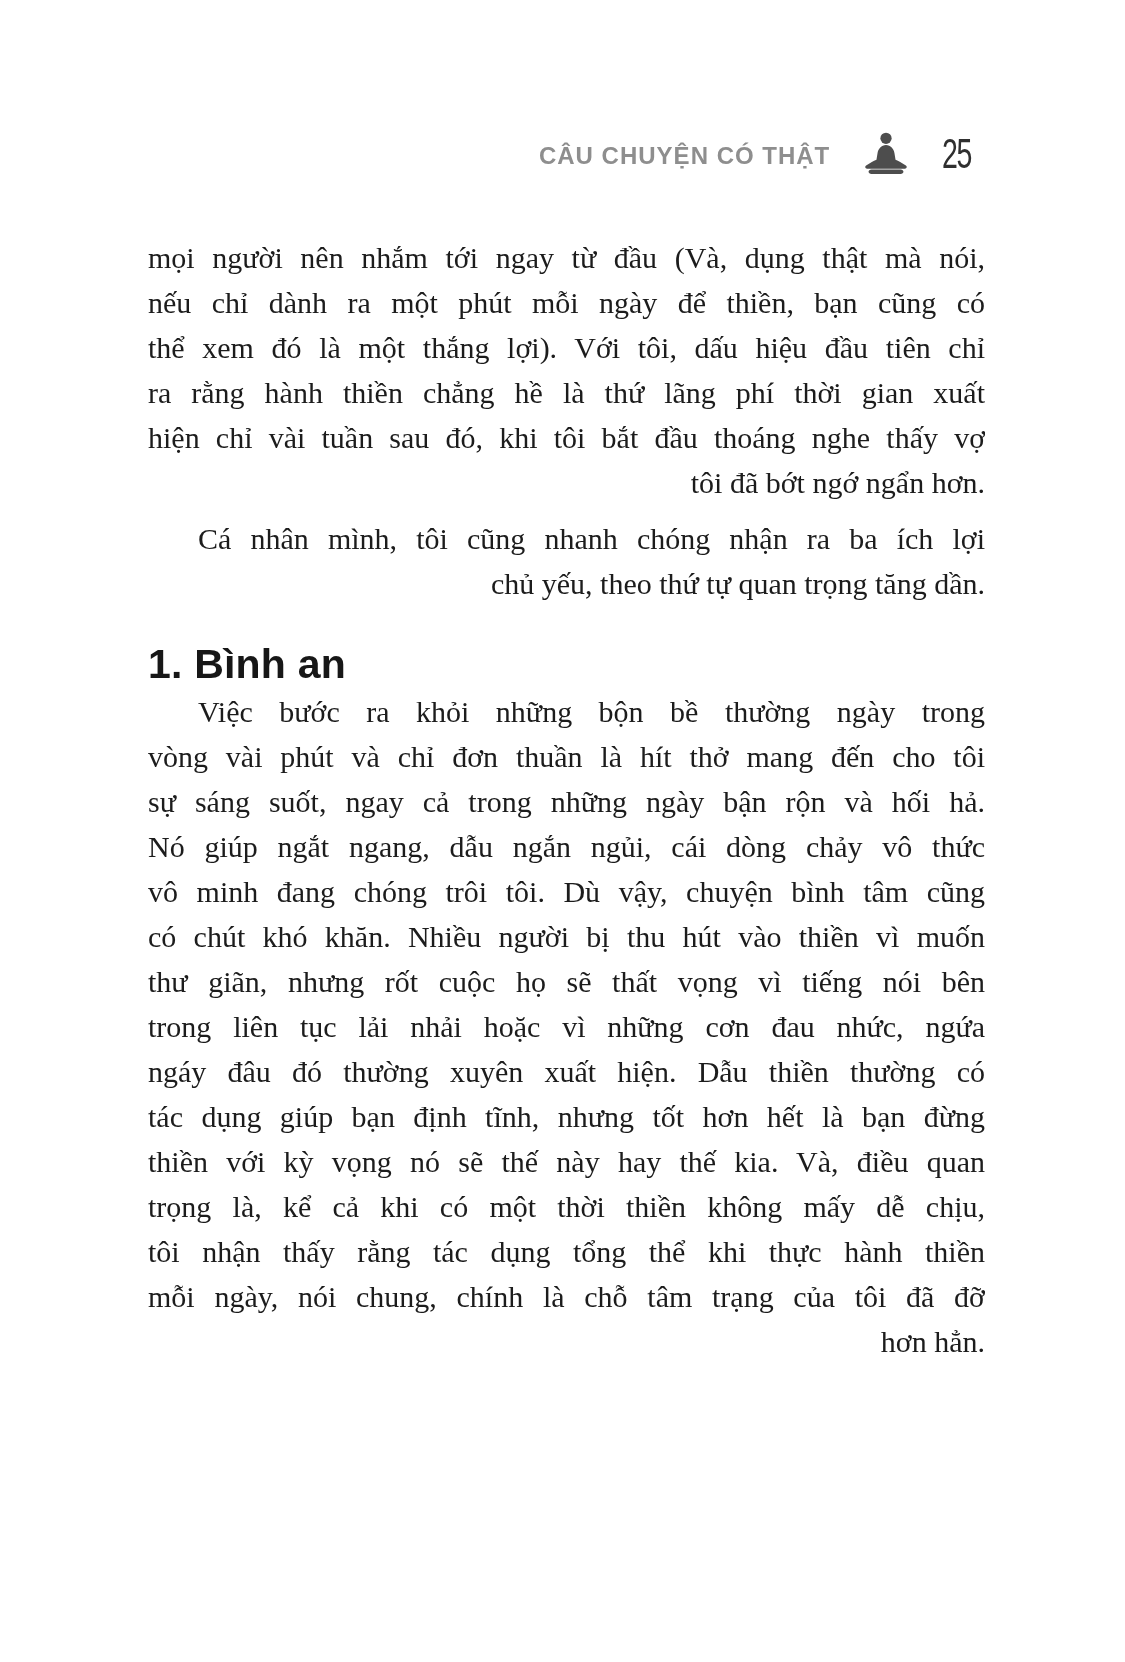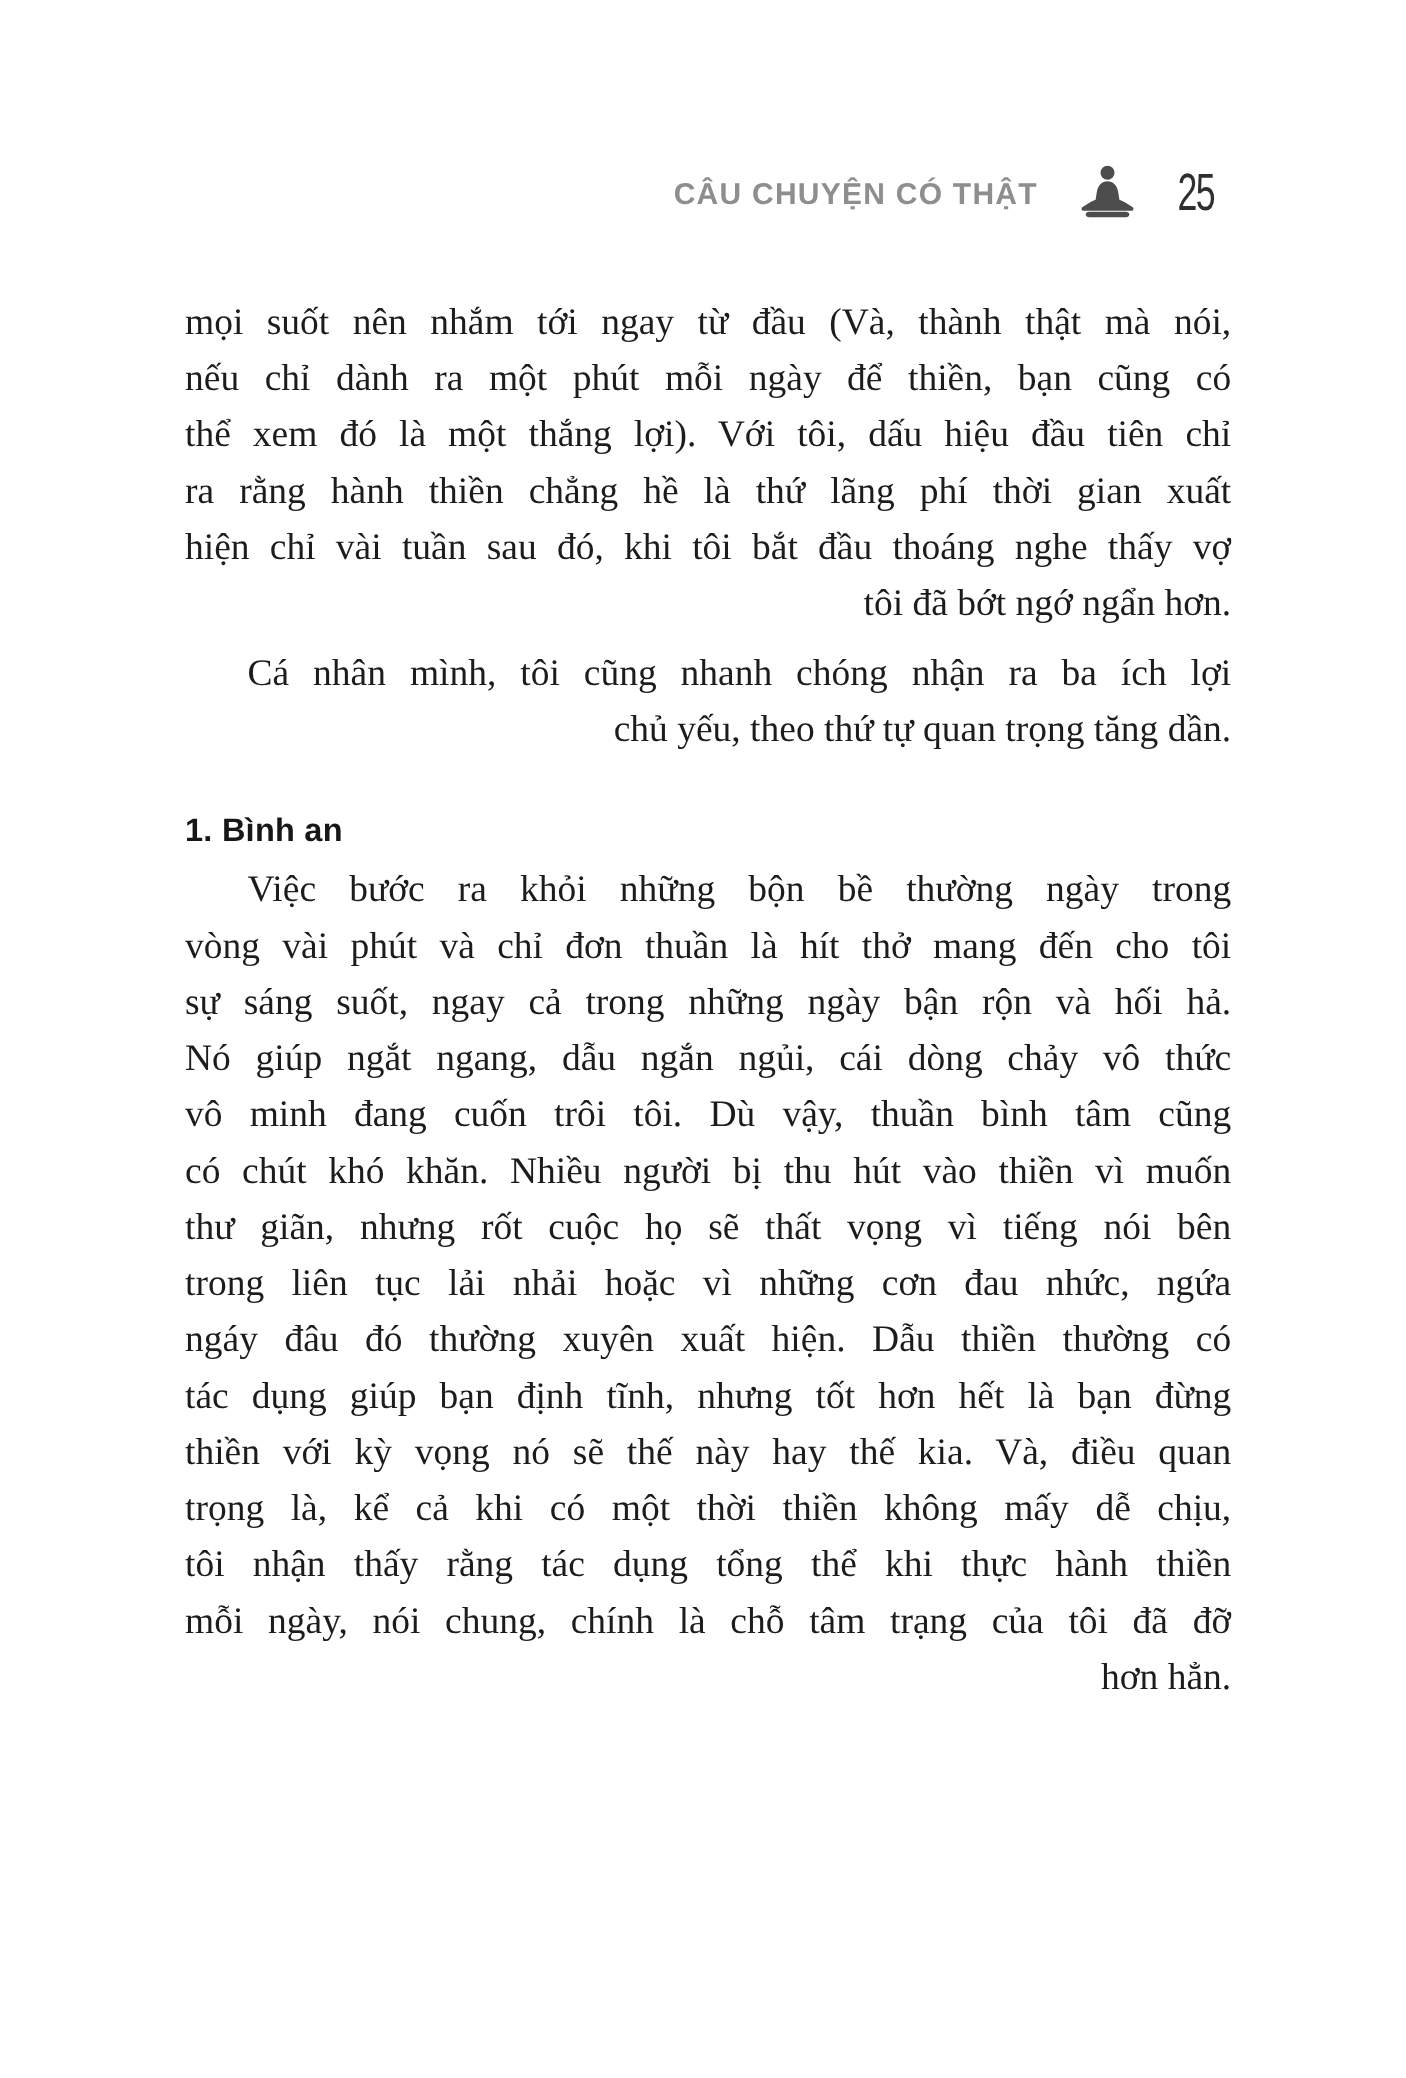--- a/index.html
+++ b/index.html
@@ -65,21 +65,21 @@
     display:inline-block;
     width:100%;
     height:0;
   }
   .line.last{text-align:right;}
   .line.last::after{content:none;}
   .line.indent{text-indent:50px;}
   .section-heading{
     font-family:"Liberation Sans", sans-serif;
     font-weight:700;
-    font-size:26px;
+    font-size:41px;
     line-height:40px;
     color:#171717;
     margin:38px 0 5px 0;
     letter-spacing:0.2px;
   }
 </style>
 </head>
 <body>
 
 <div class="page">
@@ -92,41 +92,41 @@
         <path d="M32 18c-6.2 0-10.3 5-11.3 11l-1.4 8.6c-2.1.8-4.2 1.9-6.2 3.1l-7.6 4.7c-2.1 1.3-1.2 4.1 1.3 4.1h50.4c2.5 0 3.4-2.8 1.3-4.1l-7.6-4.7c-2-1.2-4.1-2.3-6.2-3.1L43.3 29c-1-6-5.1-11-11.3-11z"></path>
         <path d="M12.5 50.5c-2.2 0-3.8 1.4-3.8 3s1.7 3 3.9 3h38.8c2.2 0 3.9-1.4 3.9-3s-1.6-3-3.8-3z"></path>
       </svg>
     </span>
     <span class="page-number">25</span>
   </header>
 
   <main class="text-block">
 
     <p class="para">
-      <span class="line">mọi suốt nên nhắm tới ngay từ đầu (Và, thành thật mà nói,</span>
+      <span class="line">mọi người nên nhắm tới ngay từ đầu (Và, dụng thật mà nói,</span>
       <span class="line">nếu chỉ dành ra một phút mỗi ngày để thiền, bạn cũng có</span>
       <span class="line">thể xem đó là một thắng lợi). Với tôi, dấu hiệu đầu tiên chỉ</span>
       <span class="line">ra rằng hành thiền chẳng hề là thứ lãng phí thời gian xuất</span>
       <span class="line">hiện chỉ vài tuần sau đó, khi tôi bắt đầu thoáng nghe thấy vợ</span>
       <span class="line last">tôi đã bớt ngớ ngẩn hơn.</span>
     </p>
 
     <p class="para">
       <span class="line indent">Cá nhân mình, tôi cũng nhanh chóng nhận ra ba ích lợi</span>
       <span class="line last">chủ yếu, theo thứ tự quan trọng tăng dần.</span>
     </p>
 
     <h2 class="section-heading">1. Bình an</h2>
 
     <p class="para">
       <span class="line indent">Việc bước ra khỏi những bộn bề thường ngày trong</span>
       <span class="line">vòng vài phút và chỉ đơn thuần là hít thở mang đến cho tôi</span>
       <span class="line">sự sáng suốt, ngay cả trong những ngày bận rộn và hối hả.</span>
       <span class="line">Nó giúp ngắt ngang, dẫu ngắn ngủi, cái dòng chảy vô thức</span>
-      <span class="line">vô minh đang cuốn trôi tôi. Dù vậy, thuần bình tâm cũng</span>
+      <span class="line">vô minh đang chóng trôi tôi. Dù vậy, chuyện bình tâm cũng</span>
       <span class="line">có chút khó khăn. Nhiều người bị thu hút vào thiền vì muốn</span>
       <span class="line">thư giãn, nhưng rốt cuộc họ sẽ thất vọng vì tiếng nói bên</span>
       <span class="line">trong liên tục lải nhải hoặc vì những cơn đau nhức, ngứa</span>
       <span class="line">ngáy đâu đó thường xuyên xuất hiện. Dẫu thiền thường có</span>
       <span class="line">tác dụng giúp bạn định tĩnh, nhưng tốt hơn hết là bạn đừng</span>
       <span class="line">thiền với kỳ vọng nó sẽ thế này hay thế kia. Và, điều quan</span>
       <span class="line">trọng là, kể cả khi có một thời thiền không mấy dễ chịu,</span>
       <span class="line">tôi nhận thấy rằng tác dụng tổng thể khi thực hành thiền</span>
       <span class="line">mỗi ngày, nói chung, chính là chỗ tâm trạng của tôi đã đỡ</span>
       <span class="line last">hơn hẳn.</span>

